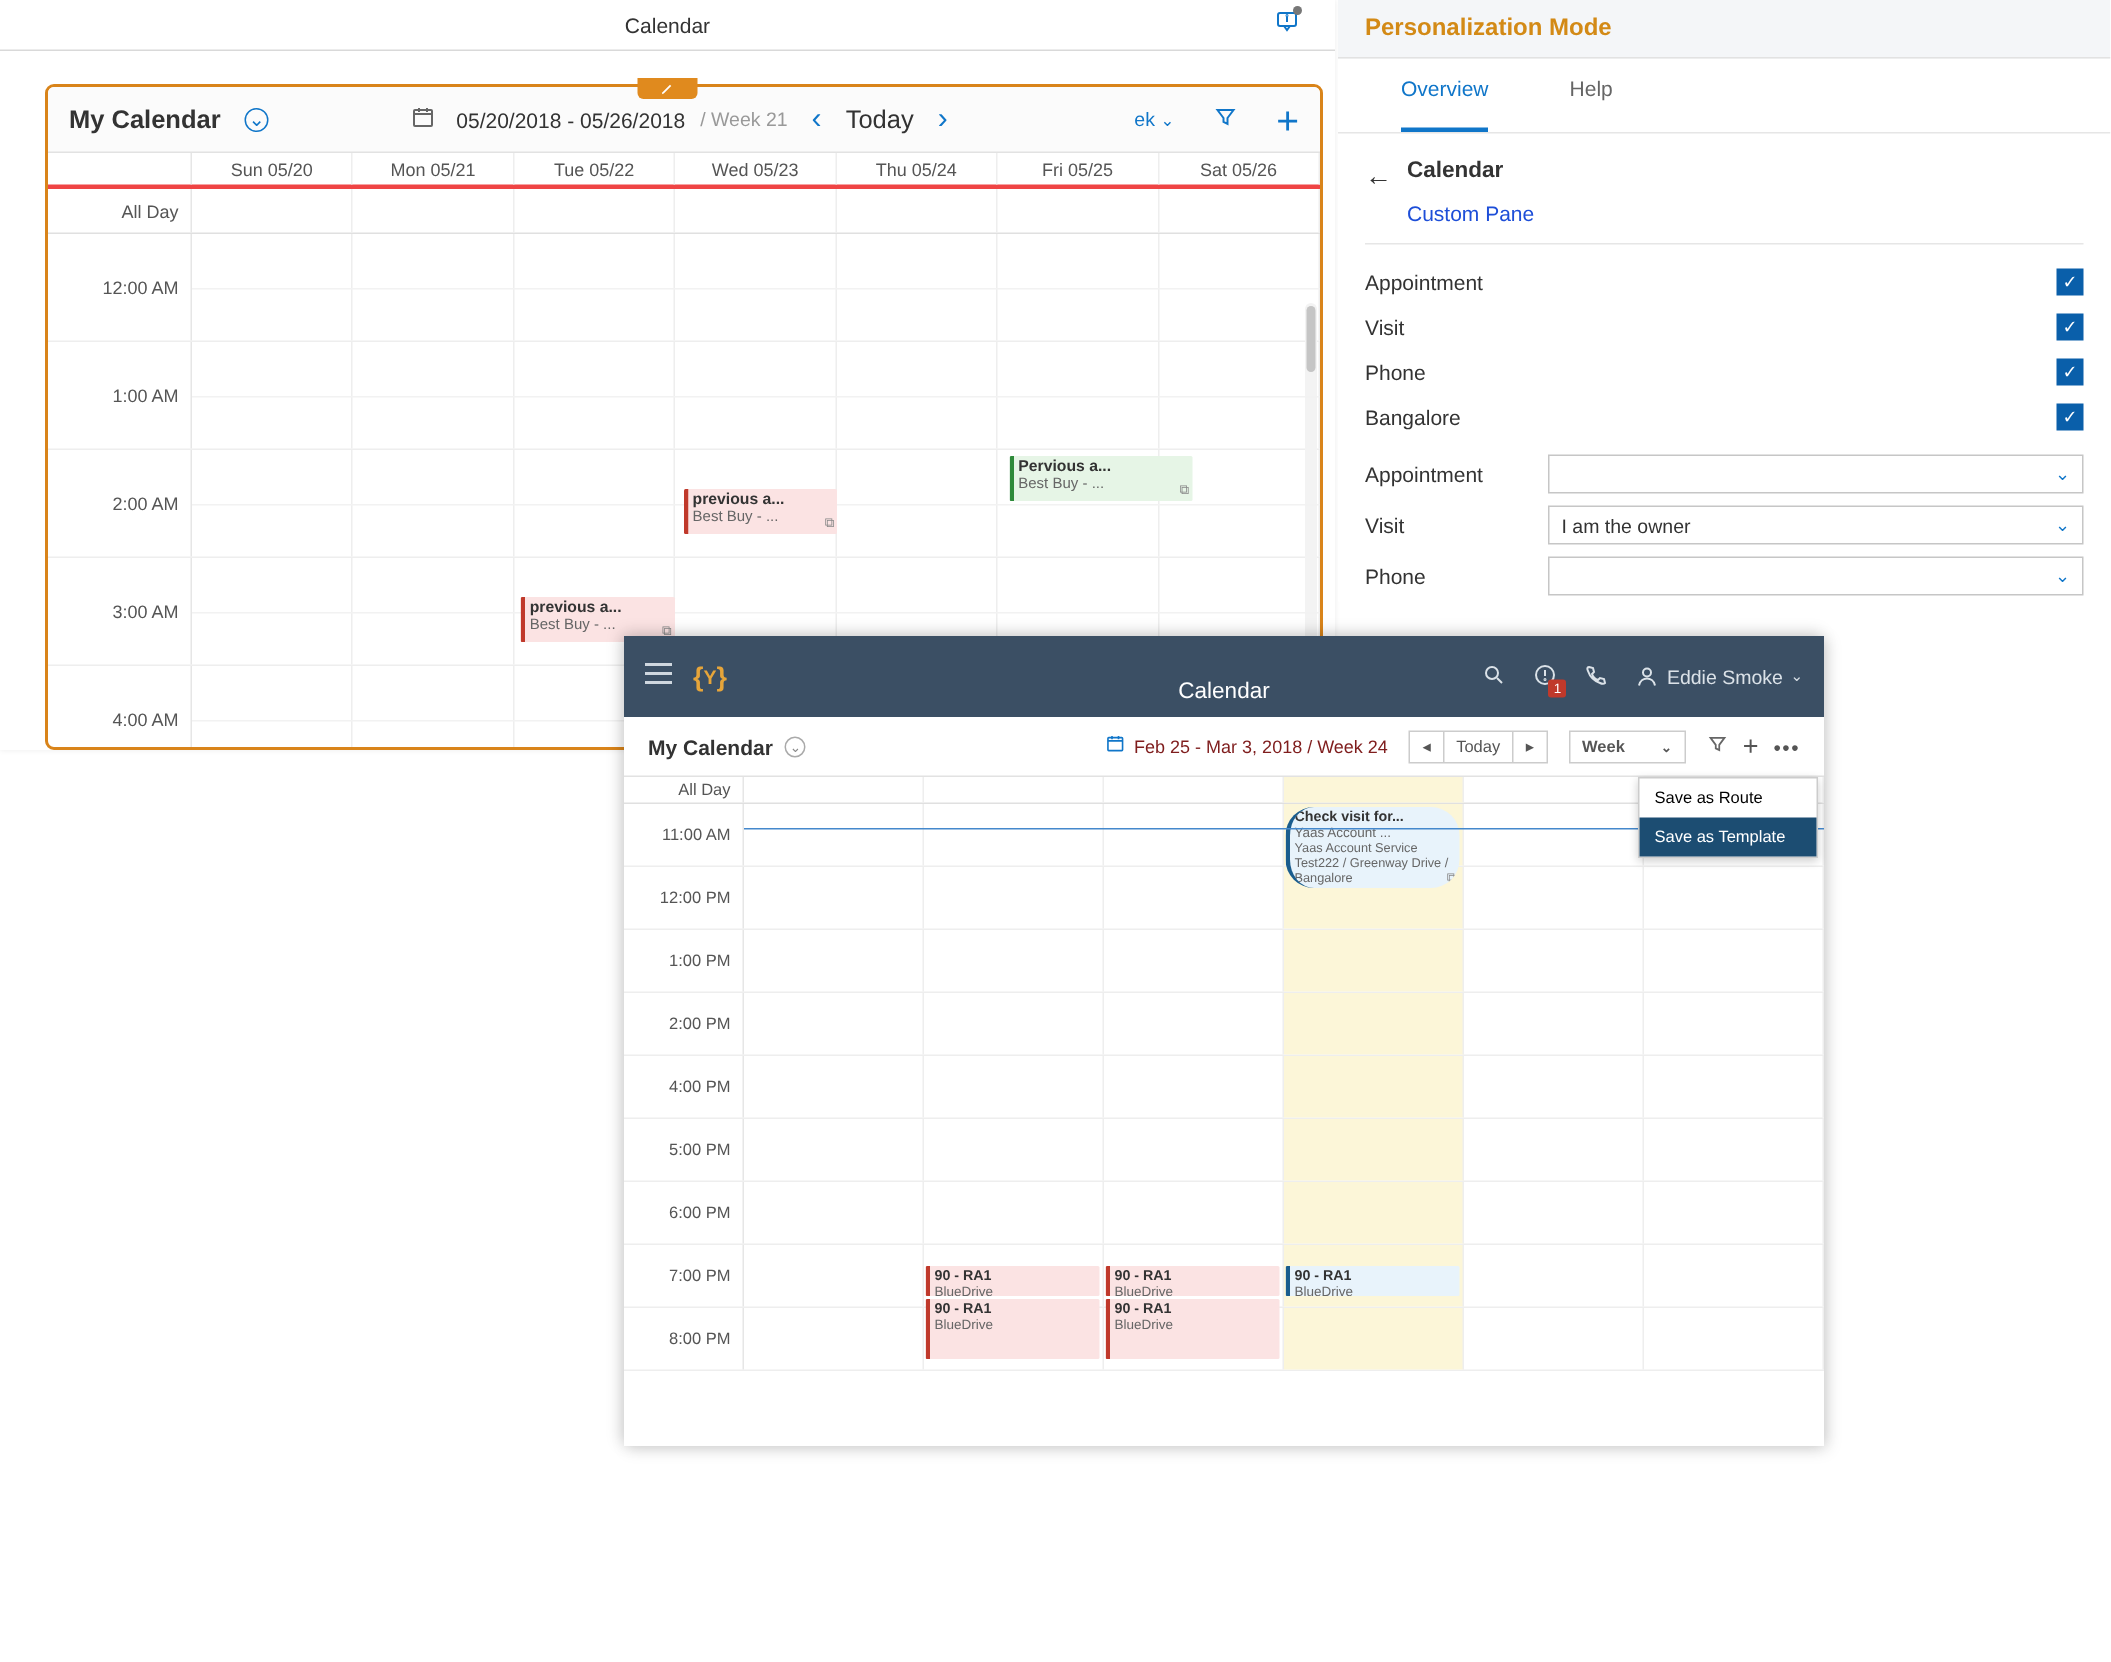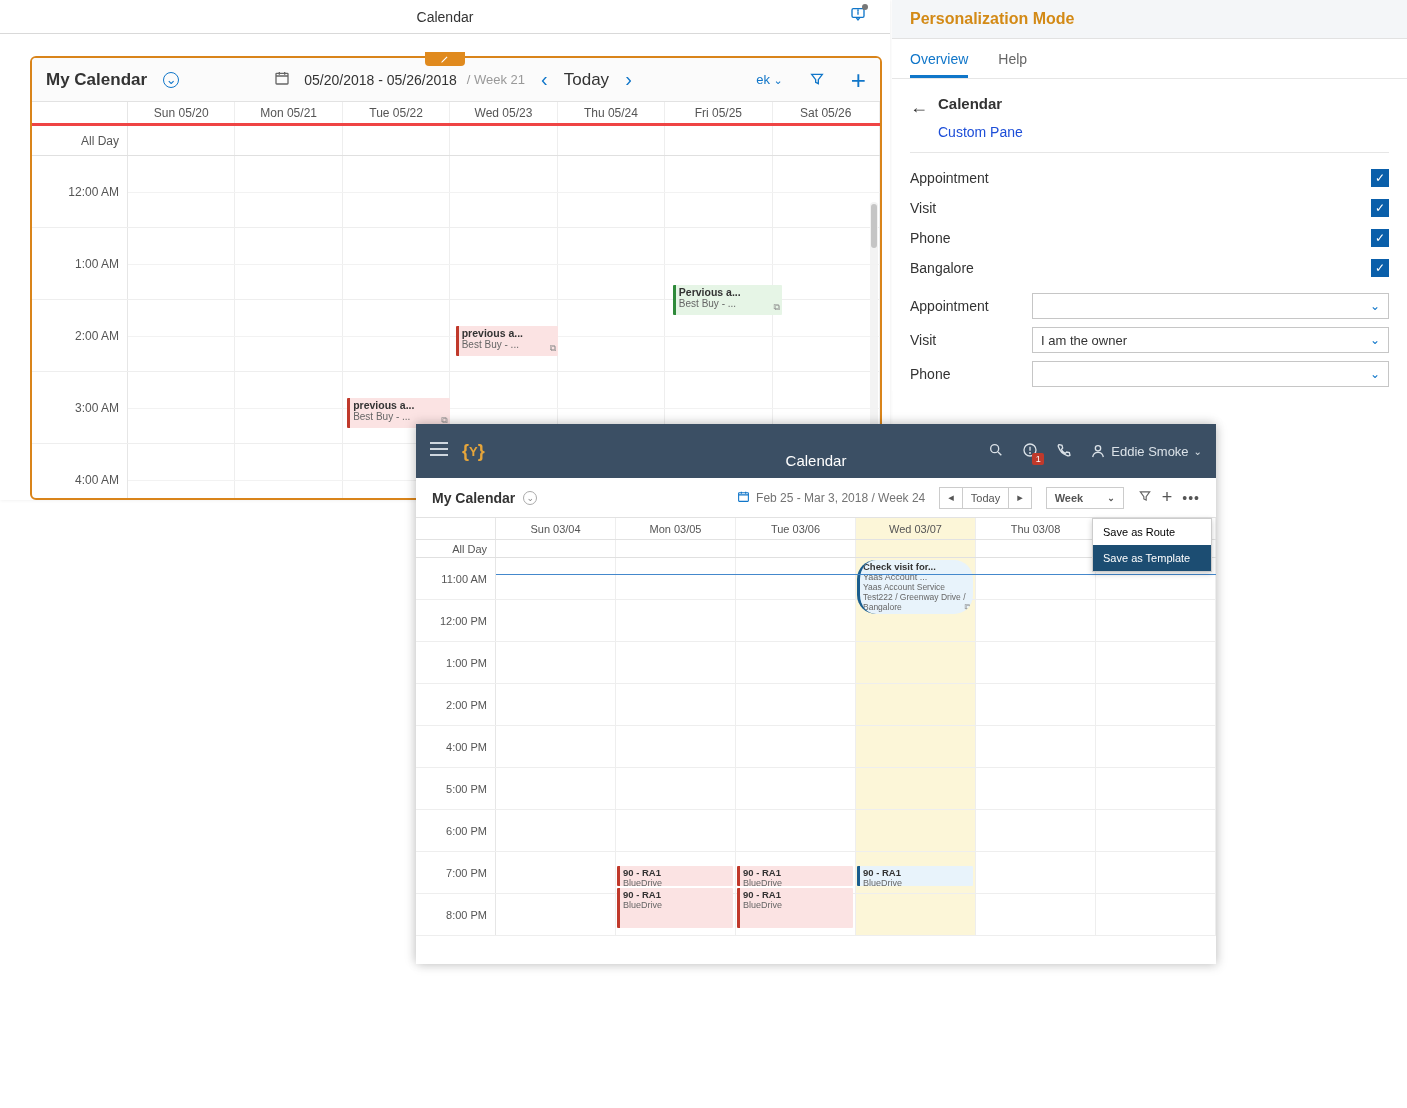--- a/index.html
+++ b/index.html
@@ -45,21 +45,21 @@
   .evt-green { background:#e6f5e6; border-left:3px solid #2e8a3a;}
   .evt-blue { background:#e8f3fb; border-left:3px solid #1a5d8e;}
   .evt .corner-ico { position:absolute; right:2px; bottom:2px; font-size:9px; color:#888;}
   .scroll-handle { position:absolute; right:2px; top:46px; width:8px; bottom:0; background:#f3f3f3; border-radius:4px;}
   .scroll-handle::before{content:''; position:absolute; left:1px; top:2px; right:1px; height:44px; background:#c5c5c5; border-radius:3px;}
 
   
   .perso { position:absolute; left:892px; top:0; right:0; background:#fff;}
   .perso-head { background:#f4f6f8; border-bottom:1px solid #e2e2e2; padding:10px 18px; font-size:16px; font-weight:bold; color:#d38a16;}
   .perso-tabs { display:flex; gap:30px; padding:12px 18px 0 18px; border-bottom:1px solid #e6e6e6;}
-  .perso-tab { font-size:14px; color:#666; padding-bottom:8px; cursor:pointer;}
+  .perso-tab { font-size:14px; color:#666; padding-bottom:18px; cursor:pointer;margin-left:24px;}
   .perso-tab.active { color:#1076c9; border-bottom:3px solid #1076c9; font-weight:500;}
   .perso-body { padding:16px 18px 0 18px;}
   .perso-crumb { display:flex; gap:10px; align-items:flex-start; padding-bottom:12px; border-bottom:1px solid #e6e6e6; margin-bottom:10px;}
   .perso-crumb .back { font-size:18px; cursor:pointer; color:#333; padding-top:2px;}
   .crumb-title { font-size:15px; font-weight:bold; color:#333;}
   .crumb-sub { font-size:14px; color:#1d4ed8;margin-top:12px;}
   .perso-row { display:flex; align-items:center; height:30px; font-size:14px; color:#333;}
   .perso-row .lbl { flex:1;}
   .chk { width:18px; height:18px; background:#0a5faa; display:inline-flex; align-items:center; justify-content:center; color:#fff; font-size:12px; cursor:pointer;}
   .perso-dd-row { display:flex; align-items:center; height:34px; gap:10px;}
@@ -75,21 +75,21 @@
   .app2-title { position:absolute; left:0; right:0; text-align:center; color:#fff; font-size:15px; top:28px;}
   .app2-right { margin-left:auto; display:flex; gap:18px; align-items:center; color:#dbe2e8; font-size:13px;}
   .badge-wrap { position:relative;}
   .badge { position:absolute; bottom:-4px; right:-6px; background:#c0392b; color:#fff; font-size:9px; width:12px; height:12px; border-radius:2px; display:flex; align-items:center; justify-content:center;}
   .app2-right .user { display:flex; align-items:center; gap:5px; cursor:pointer;}
 
   .app2-toolbar { height:40px; display:flex; align-items:center; padding:0 16px; gap:8px; border-bottom:1px solid #e2e2e2; background:#fff;}
   .app2-toolbar .title2 { font-size:14px; font-weight:bold; color:#333;}
   .app2-toolbar .smallchev { color:#888; border:1px solid #aaa; width:14px; height:14px; border-radius:50%; display:inline-flex; align-items:center; justify-content:center; font-size:9px; cursor:pointer;}
   .app2-center { margin-left:auto; display:flex; align-items:center; gap:6px;}
-  .range2 { color:#737373; font-size:12px;text-align:center;}
+  .range2 { color:#7f1d1d; font-size:12px;text-align:center;}
   .pager { display:flex; border:1px solid #ccc; height:22px; align-items:stretch;}
   .pager > div { padding:0 8px; display:flex; align-items:center; font-size:11px; color:#555; cursor:pointer; border-right:1px solid #ccc;}
   .pager > div:last-child{border-right:none;}
   .viewdd { border:1px solid #ccc; height:22px; display:flex; align-items:center; padding:0 8px; font-size:11px; gap:24px; cursor:pointer; color:#555;}
   .tools2 { display:flex; gap:10px; align-items:center; color:#555; font-size:14px;}
   .tools2 > span { cursor:pointer;}
 
   .app2-grid { position:relative; background:#fff; height:calc(100% - 94px); overflow:hidden;}
   .app2-dayrow { display:flex; height:22px; font-size:11px; color:#555; border-bottom:1px solid #e2e2e2;}
   .app2-timecol { width:80px; text-align:right; padding-right:8px; font-size:11px; color:#555; border-right:1px solid #e6e6e6; display:flex; align-items:center; justify-content:flex-end;}
@@ -226,21 +226,21 @@
             <div class="timecol">4:00 AM</div>
             <div class="daycell"></div>
             <div class="daycell"></div>
             <div class="daycell"></div>
             <div class="daycell"></div>
             <div class="daycell"></div>
             <div class="daycell"></div>
             <div class="daycell"></div>
           </div>
           <div class="hour-half" style="top: 324px;"></div>
-          <div class="evt evt-green" style="left: 640.857px; width: 109px; top: 129px; height: 30px;">
+          <div class="evt evt-green" style="left: 640.857px; width: 122px; top: 148px; height: 30px;">
             <div class="t1">Pervious a...</div>
             <div class="t2">Best Buy - ... <span class="corner-ico">⧉</span></div>
           </div>
           <div class="evt evt-pink" style="left: 423.714px; width: 102.571px; top: 170px; height: 30px;">
             <div class="t1">previous a...</div>
             <div class="t2">Best Buy - ... <span class="corner-ico">⧉</span></div>
           </div>
           <div class="evt evt-pink" style="left: 315.143px; width: 102.571px; top: 242px; height: 30px;">
             <div class="t1">previous a...</div>
             <div class="t2">Best Buy - ... <span class="corner-ico">⧉</span></div>
@@ -369,29 +369,20 @@
       <div class="tools2" style="margin-left:8px;">
         <span><svg width="14" height="14" viewBox="0 0 24 24" fill="none" stroke="#666" stroke-width="2">
               <path d="M4 5h16l-6 8v6l-4-2v-4L4 5z"></path>
             </svg></span>
         <span style="font-size:18px;">+</span>
         <span style="letter-spacing:1px;">•••</span>
       </div>
     </div>
   </div>
   <div class="app2-grid">
-    <div class="app2-dayrow">
-      <div class="app2-timecol"></div>
-      <div class="app2-daycell">Sun 03/04</div>
-      <div class="app2-daycell">Mon 03/05</div>
-      <div class="app2-daycell">Tue 03/06</div>
-      <div class="app2-daycell wed-col">Wed 03/07</div>
-      <div class="app2-daycell">Thu 03/08</div>
-      <div class="app2-daycell">Fri 03/09</div>
-    </div>
     <div class="app2-allday">
       <div class="app2-timecol">All Day</div>
       <div class="app2-daycell"></div>
         <div class="app2-daycell"></div>
         <div class="app2-daycell"></div>
         <div class="app2-daycell wed-col"></div>
         <div class="app2-daycell"></div>
         <div class="app2-daycell"></div>
     </div>
     <div class="app2-body" id="gb2">

